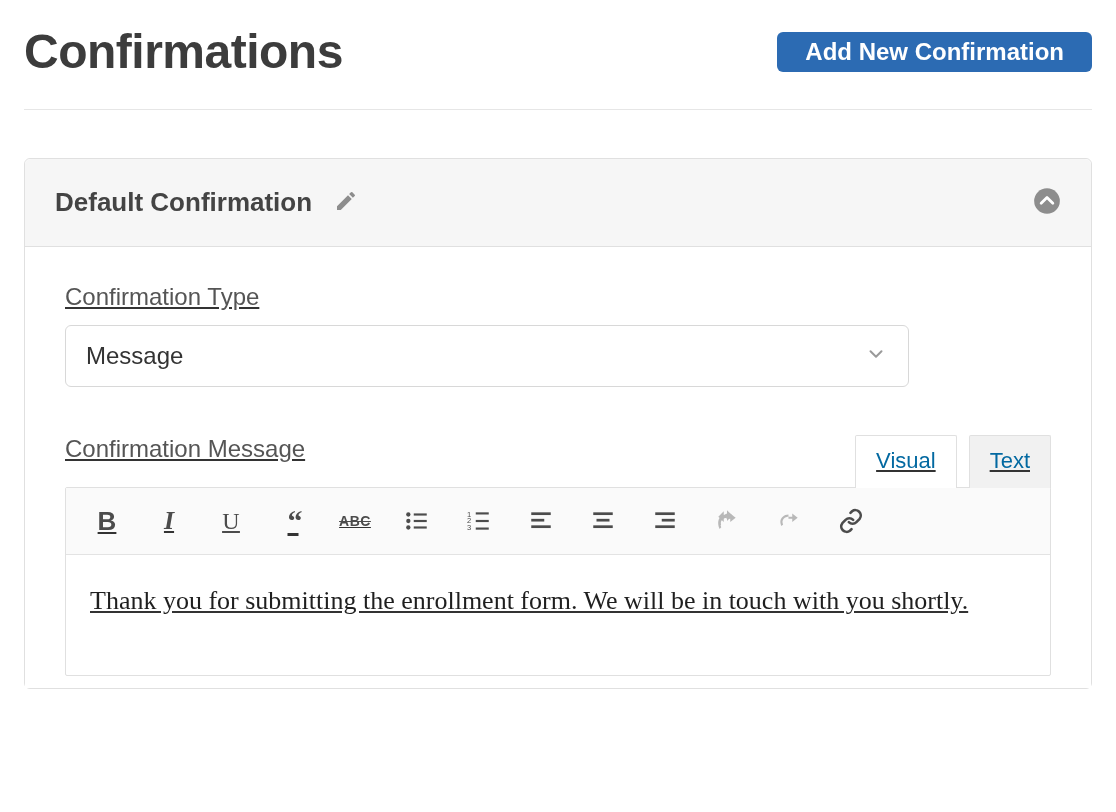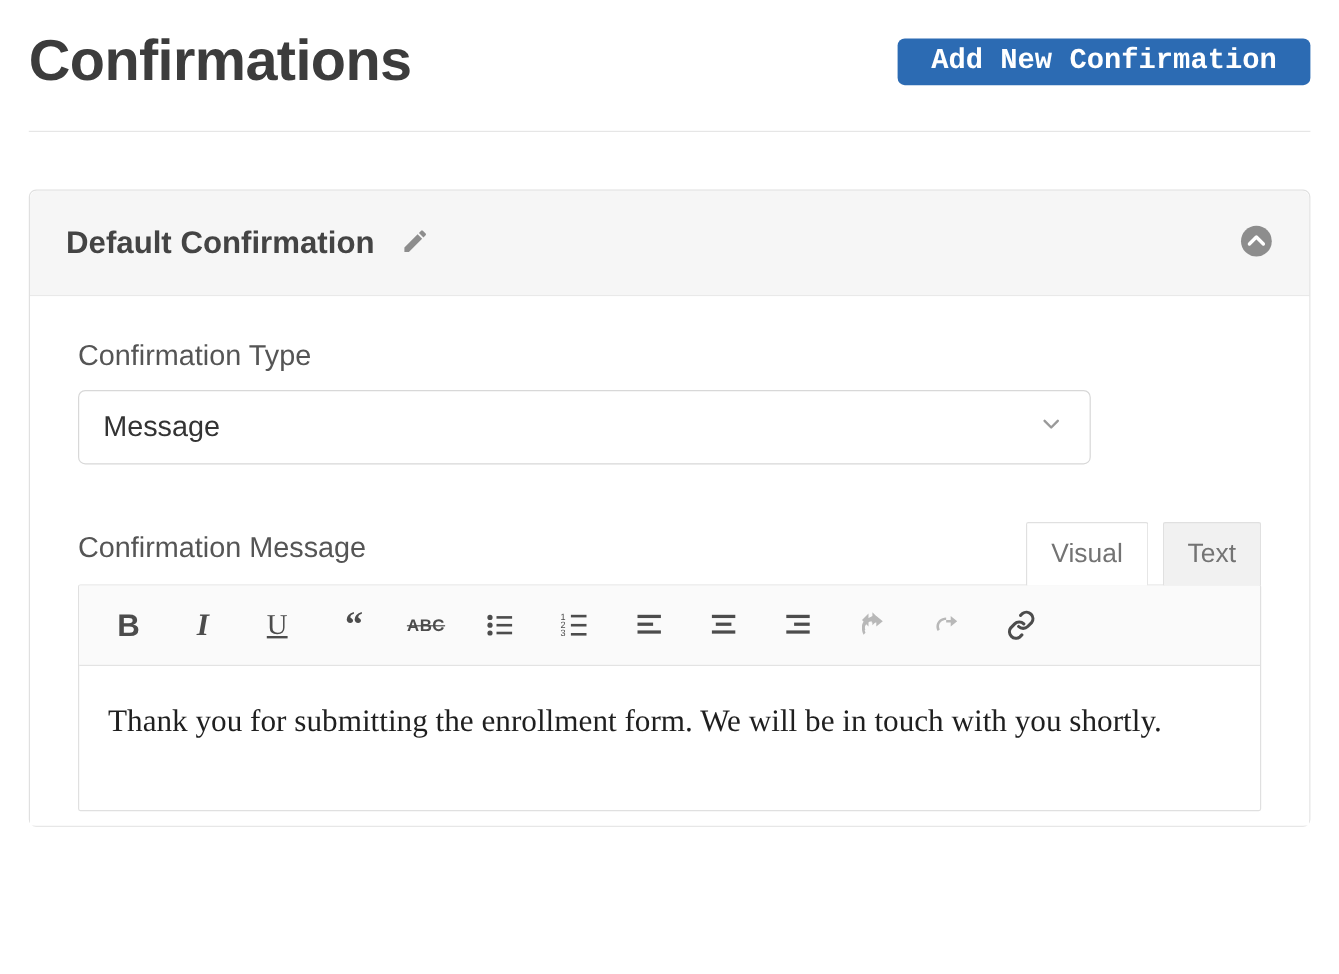--- a/index.html
+++ b/index.html
@@ -1,43 +1,43 @@
 <!DOCTYPE html>
 <html><head>
 <meta charset="utf-8">
 <style>
   * { box-sizing: border-box; margin: 0; padding: 0; }
   html, body { width: 1116px; height: 812px; background: #fff; font-family: -apple-system, BlinkMacSystemFont, "Segoe UI", Helvetica, Arial, sans-serif; color: #333; }
   .page { padding: 24px 24px 0 24px; }
 
   .header-row { display: flex; justify-content: space-between; align-items: center; margin-bottom: 30px; }
   .page-title { font-size: 48px; font-weight: 700; color: #3c3c3c; letter-spacing: -0.5px; }
-  .add-btn { background: #2c6bb3; color: #fff; border: none; border-radius: 6px; font-size: 24px; font-weight: 600; padding: 6px 28px; cursor: pointer; font-family: Liberation Mono, monospace; }
+  .add-btn { background: #2c6bb3; color: #fff; border: none; border-radius: 6px; font-size: 24px; font-weight: 600; padding: 6px 28px; cursor: pointer; }
   .divider { border: none; border-top: 1px solid #e6e6e6; margin: 0 0 48px 0; }
 
   .panel { border: 1px solid #e0e0e0; border-radius: 6px; }
   .panel-header { background: #f6f6f6; display: flex; align-items: center; padding: 26px 30px; border-bottom: 1px solid #e0e0e0; border-radius: 6px 6px 0 0; }
   .panel-title { font-size: 26px; font-weight: 700; color: #444; margin-right: 18px; }
   .pencil-btn { background: none; border: none; cursor: pointer; padding: 4px; color: #8d8d8d; display: inline-flex; }
   .pencil-btn svg { width: 24px; height: 24px; }
   .collapse-btn { margin-left: auto; background: none; border: none; cursor: pointer; color: #8d8d8d; display:inline-flex; }
   .collapse-btn svg { width: 28px; height: 28px; }
 
-  .panel-body { padding: 36px 40px 12px 40px; background: #fff; }
+  .panel-body { padding: 36px 40px 12px 40px; background: #fff; text-decoration: underline; }
 
   .field-label { font-size: 24px; color: #555; margin-bottom: 14px; font-weight: 400; display:block; }
 
   .select-wrap { position: relative; width: 844px; }
   .select-input { width: 100%; height: 62px; border: 1px solid #d8d8d8; border-radius: 6px; background: #fff; font-size: 24px; color: #333; padding: 0 20px; appearance:none; cursor:pointer; text-align:left; }
   .select-caret { position: absolute; top: 50%; right: 22px; transform: translateY(-50%); pointer-events: none; color: #9a9a9a; }
   .select-caret svg { width: 22px; height: 22px; }
 
-  .msg-row { display:flex; align-items:center; margin-top: 48px; }
+  .msg-row { display:flex; align-items:flex-start; margin-top: 48px; }
   .tabs { margin-left:auto; display:flex; gap: 12px; }
-  .tab { font-size: 22px; color: #737373; padding: 12px 20px 14px 20px; border: 1px solid #e0e0e0; border-bottom: none; border-radius: 2px 2px 0 0; background: #f1f1f1; cursor:pointer; }
+  .tab { font-size: 22px; color: #0369a1; padding: 12px 20px 14px 20px; border: 1px solid #e0e0e0; border-bottom: none; border-radius: 2px 2px 0 0; background: #f1f1f1; cursor:pointer; }
   .tab.active { background: #fff; }
 
   .editor { border: 1px solid #e0e0e0; border-radius: 2px; margin-top: -1px; }
   .editor-toolbar { display:flex; align-items:center; gap: 28px; padding: 16px 24px; border-bottom: 1px solid #e3e3e3; background: #fafafa; }
   .tb-btn { background:none; border:none; cursor:pointer; color:#4c4c4c; display:inline-flex; align-items:center; justify-content:center; width:34px; height:34px; font-family: Georgia, 'Times New Roman', serif; }
   .tb-btn.disabled { color:#b8b8b8; cursor:default; }
   .tb-btn svg { width:26px; height:26px; display:block; }
   .tb-bold { font-weight:800; font-size:26px; font-family: -apple-system, sans-serif; }
   .tb-italic { font-style: italic; font-weight:600; font-size:26px; }
   .tb-under { text-decoration: underline; font-size:24px; font-weight:500; }

